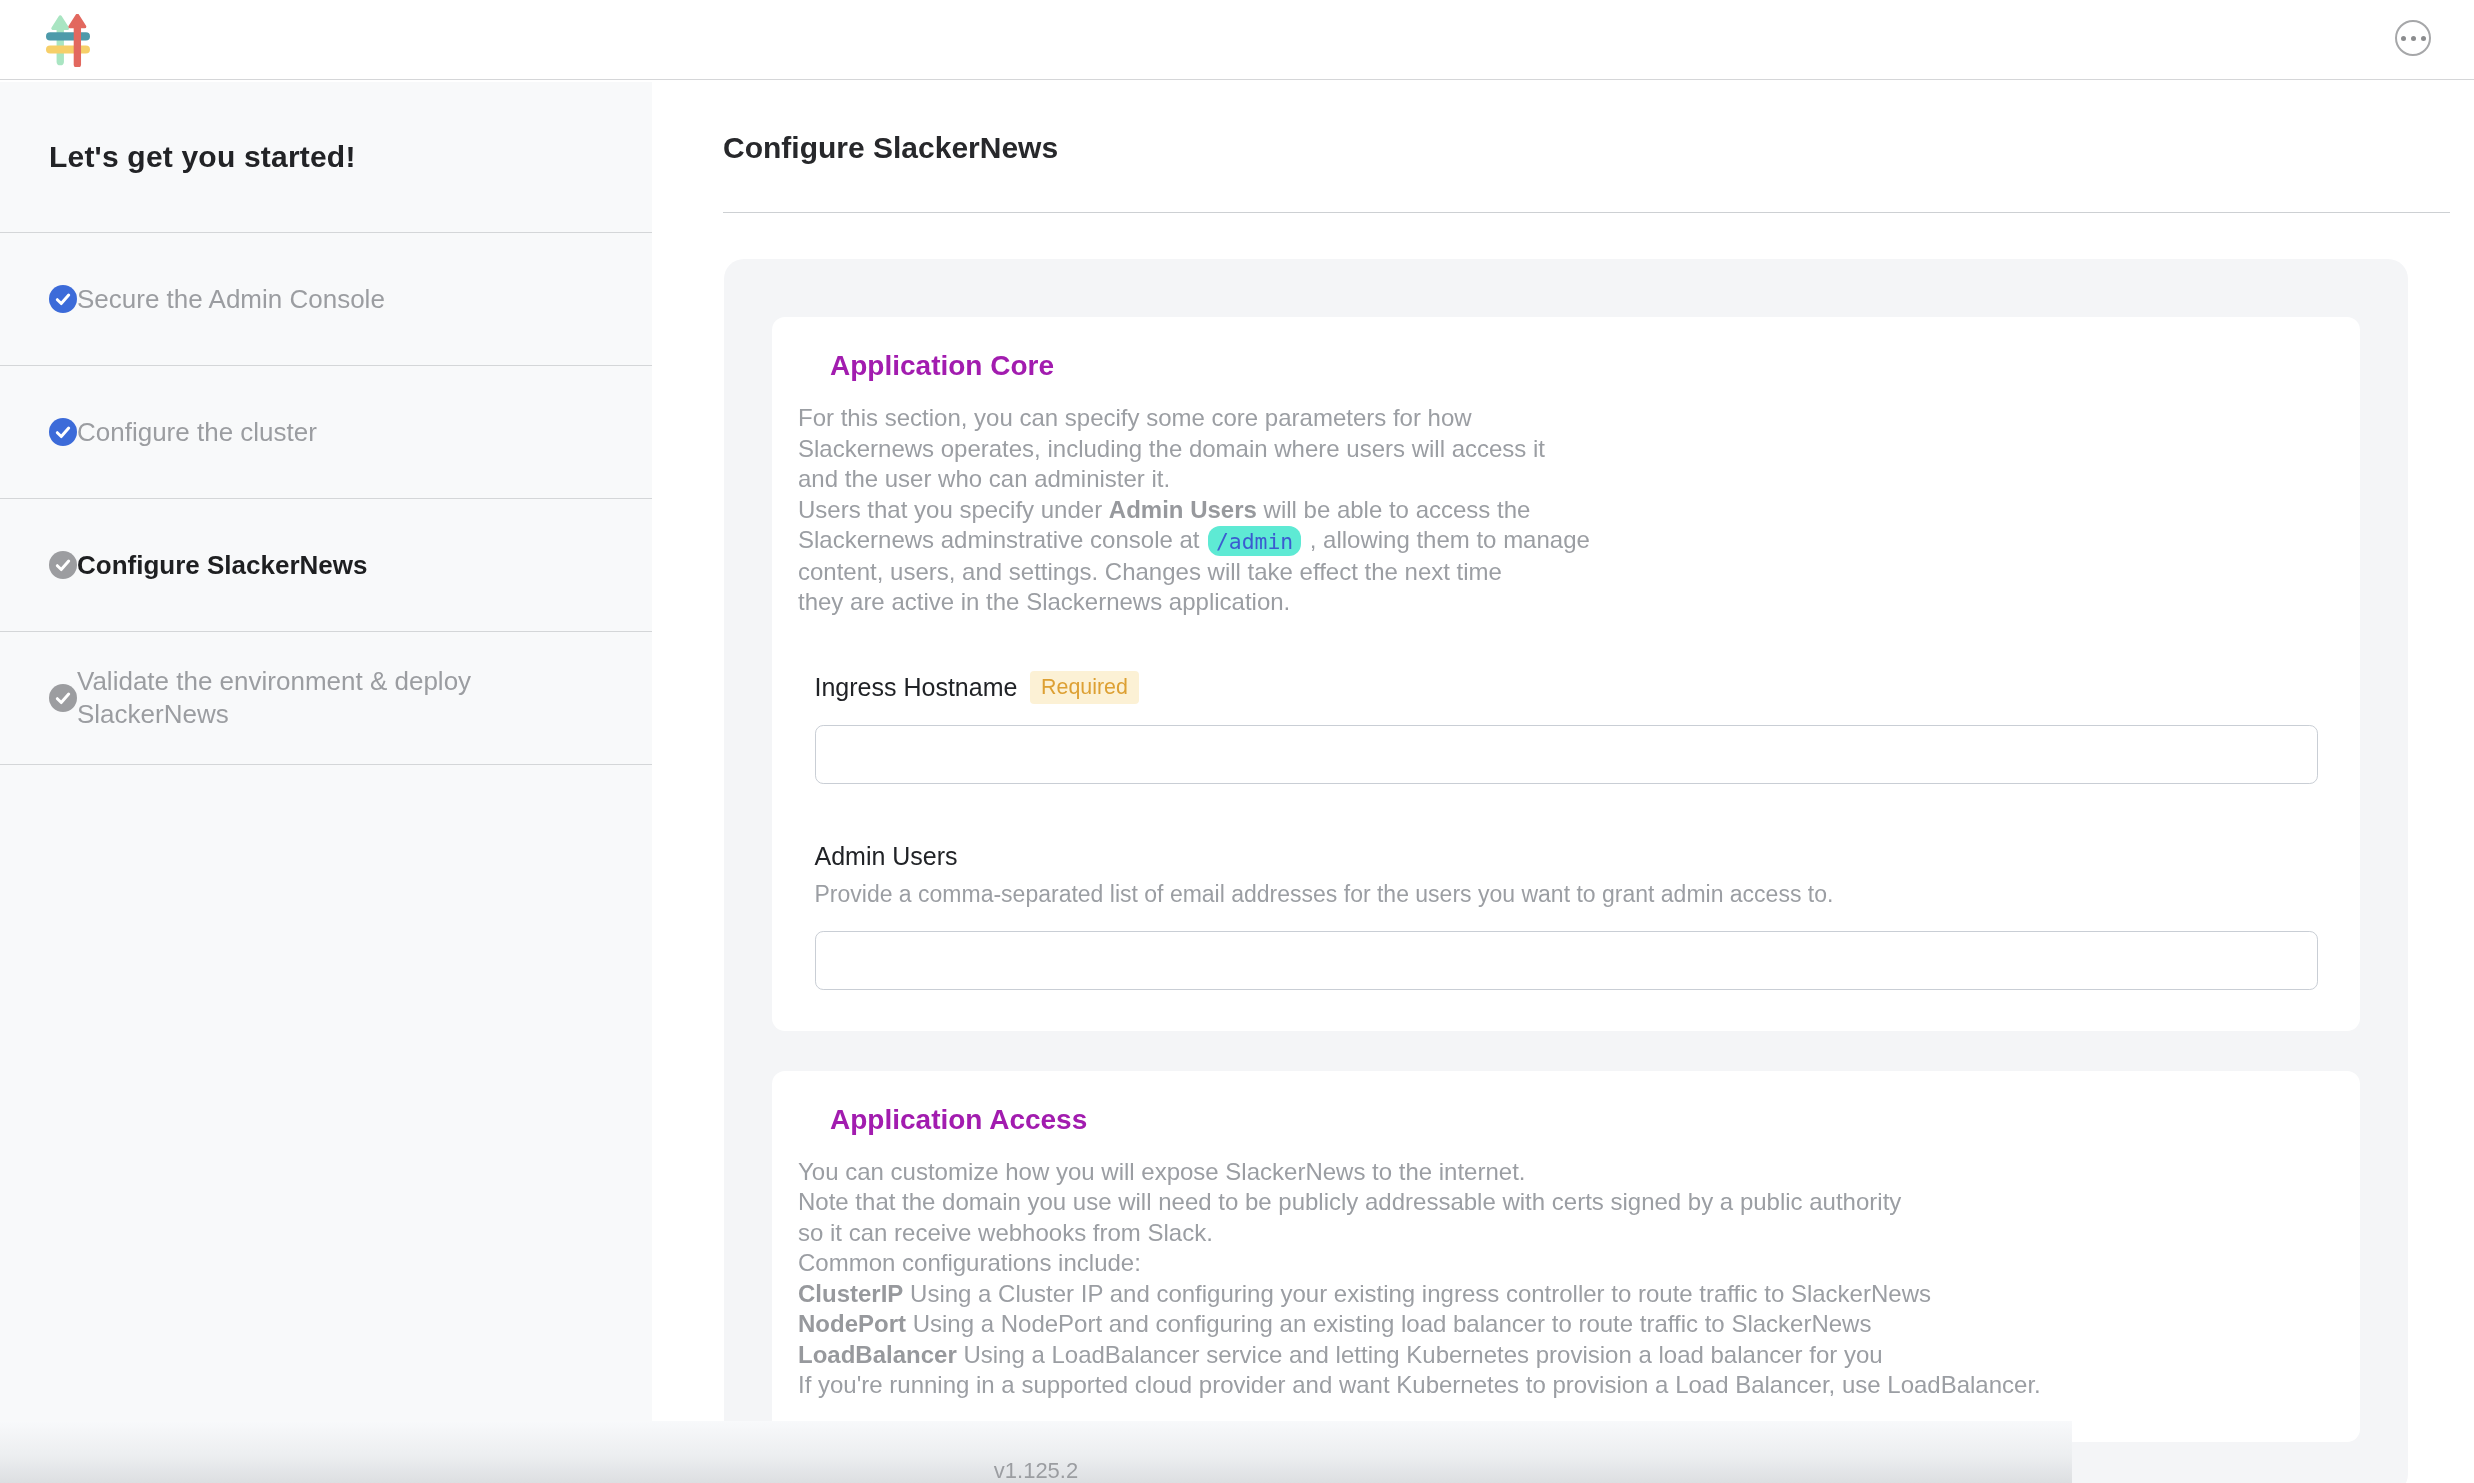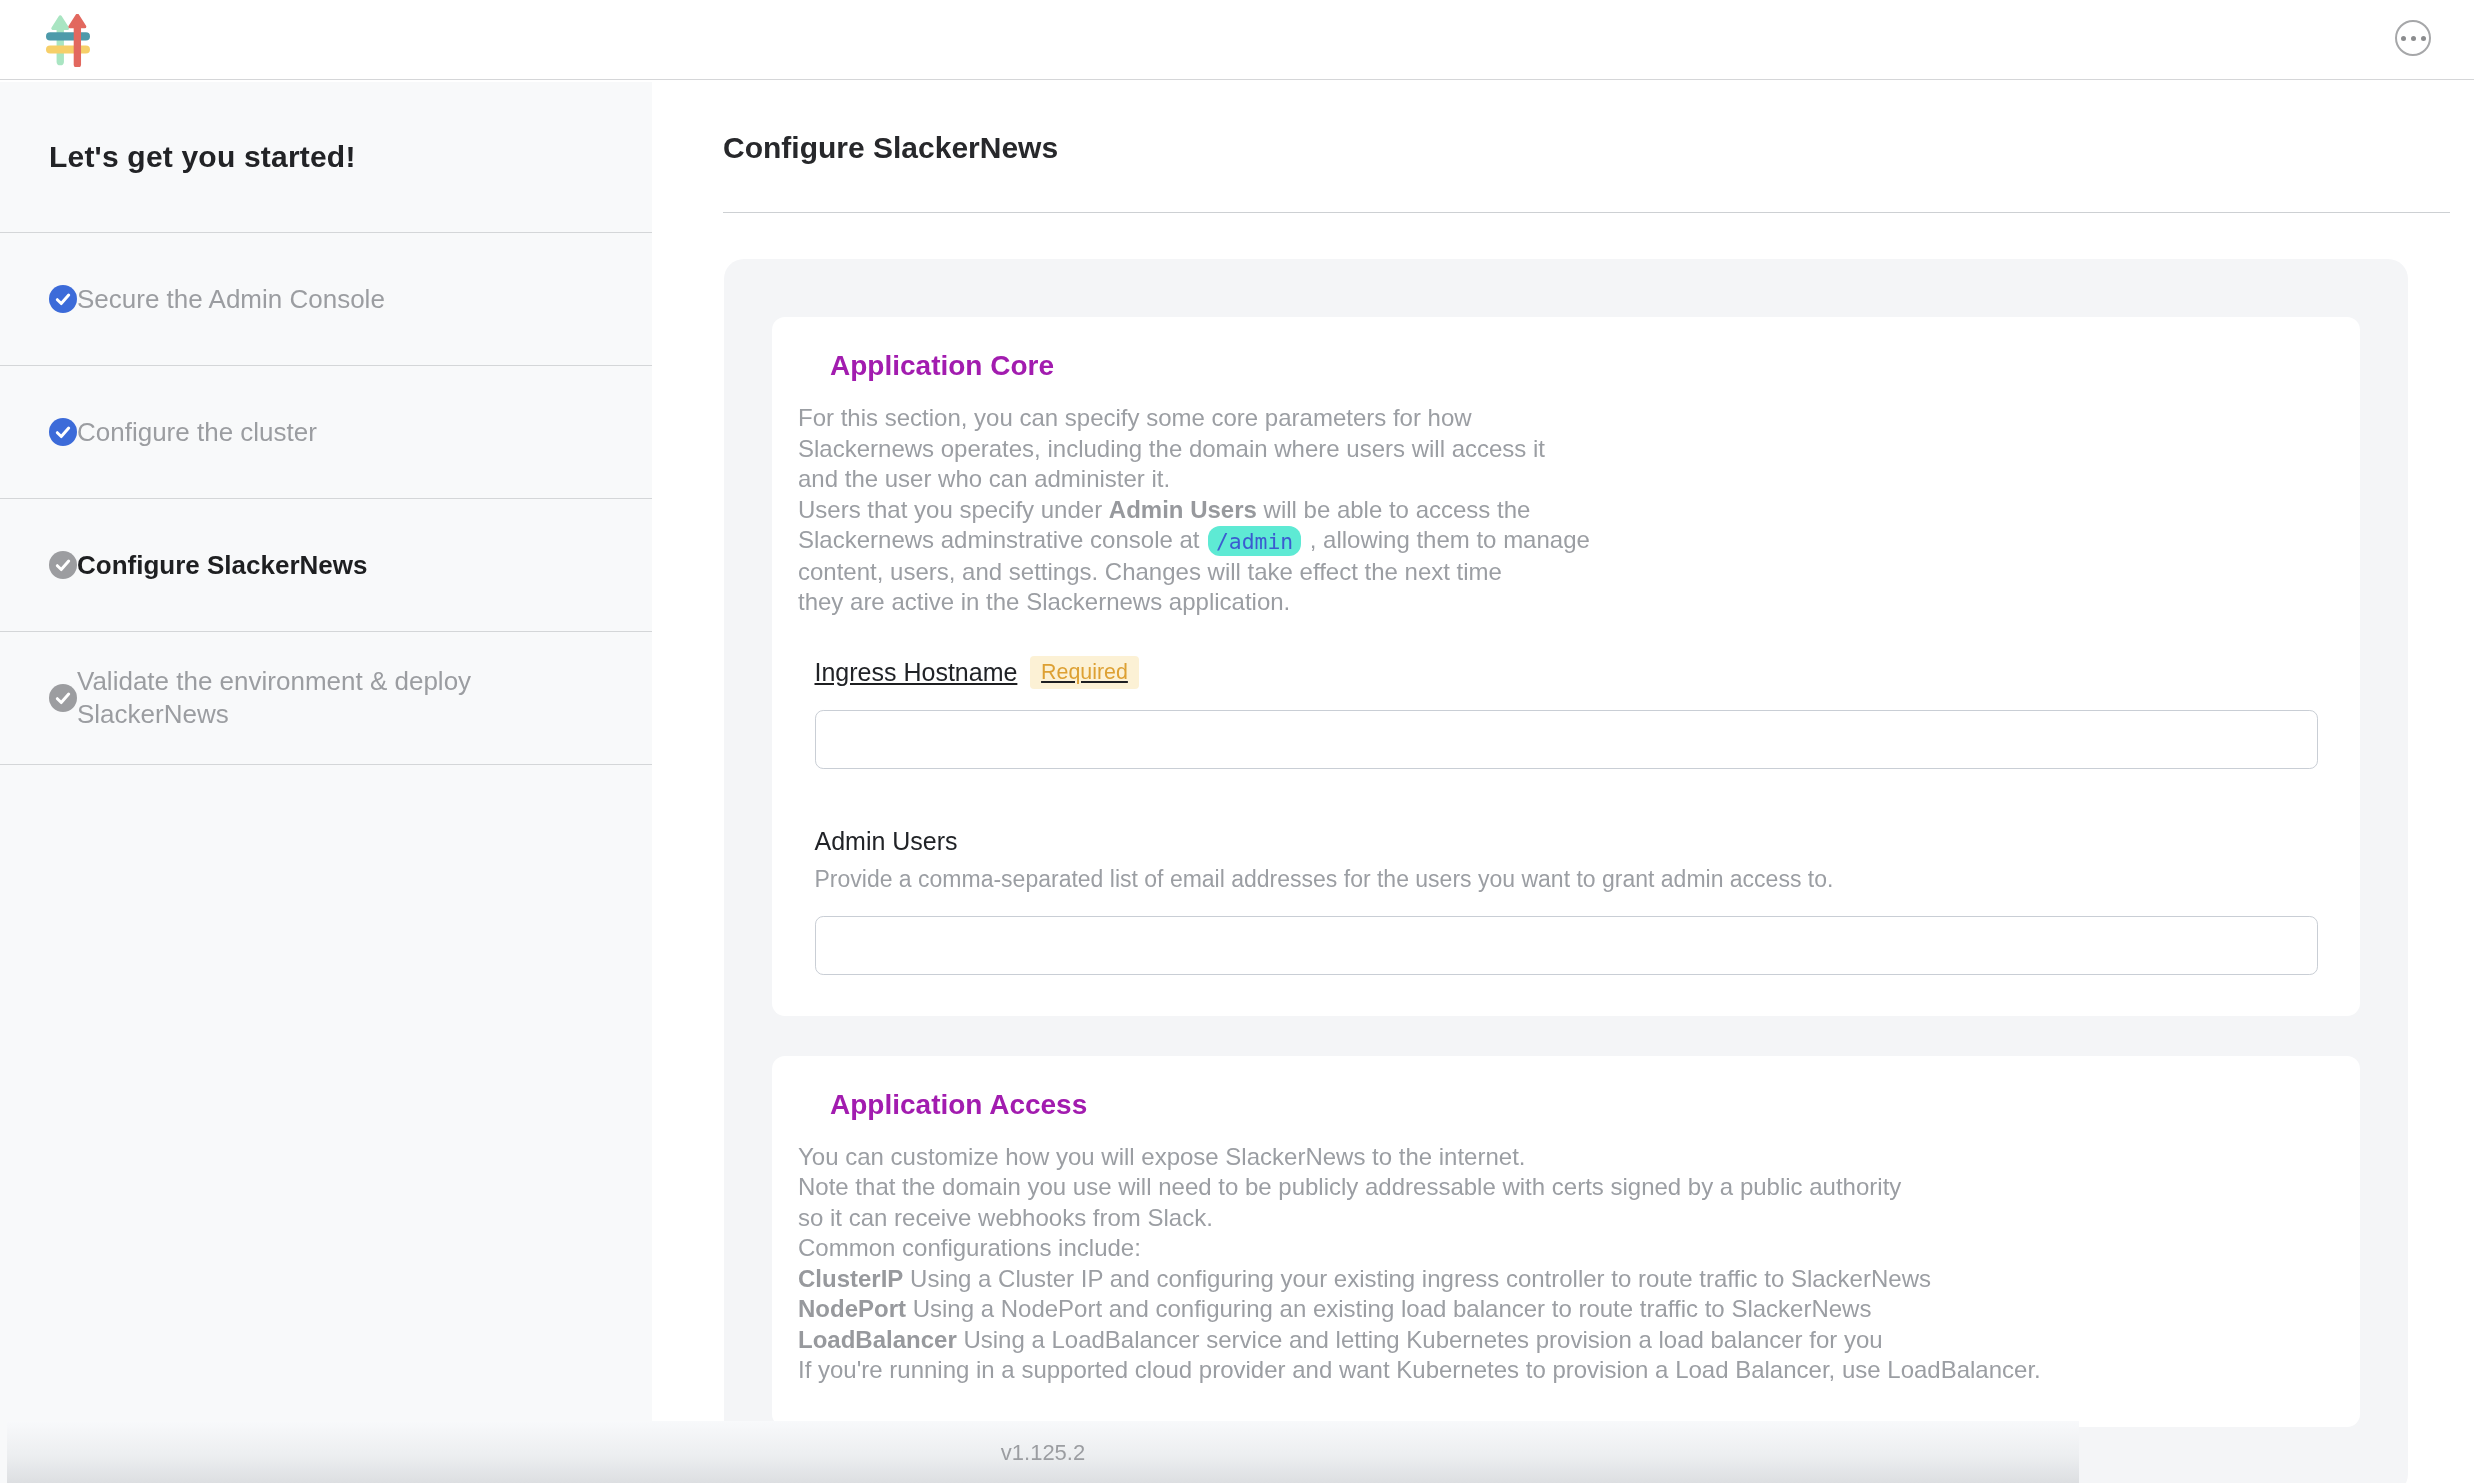--- a/index.html
+++ b/index.html
@@ -55,41 +55,41 @@
   .card h3 { font-size:28px; font-weight:700; color:#a21caf; height:33px;margin-left:32px; }
   .para { margin-top:20px; }
   .pline { font-size:24px; line-height:30.5px; color:#9b9ea3; }
   .pline .b { font-weight:700; color:#97999d; }
   .code {
     font-family:"DejaVu Sans Mono","Liberation Mono",monospace;
     font-size:21.4px; color:#3b5bd0; background:#5eead4;
     border-radius:12px; padding:2.5px 8.2px; margin:0 1.6px;
   }
   .field { margin:0 16.5px; }
-  .field.f0 { margin-top:38px;text-decoration:underline; }
+  .field.f0 { margin-top:53px; }
   .field.f1 { margin-top:58px; }
   .field-label-row { display:flex; align-items:center; gap:13px; }
   .field-label { font-size:25px; font-weight:500; color:#212327; }
   .badge {
     font-size:21.4px; color:#dda033; background:#fcf1d5;
     border-radius:4.1px; padding:4.1px 10.7px; font-weight:400;
   }
   .field-help { margin-top:8.2px; font-size:23px; line-height:30px; color:#9b9ea3; }
   .field-help .code { font-size:20.6px; }
   .field input {
     margin-top:21.4px; width:100%; height:59px; border:1.6px solid #c9ced5;
     border-radius:8.2px; background:#ffffff; font-size:23px; padding:0 16.5px;
     color:#1e1f21; outline:none;
   }
 
   
   .footer {
-    position:absolute; left:7px; bottom:0; width:2072px; height:63px; z-index:40;
+    position:absolute; left:0; bottom:0; width:2072px; height:63px; z-index:40;
     background:linear-gradient(180deg,#f8f9fb 0%,#eceef0 55%,#dcdee1 100%);
-    display:flex; align-items:center; justify-content:center;
+    display:flex; align-items:flex-end; justify-content:center;
   }
   .footer span { font-size:22px; color:#9b9da1; }
 </style>
 </head>
 <body>
 
 <header class="topbar">
   <svg class="logo" width="44" height="53" viewBox="0 0 54 64">
     <line x1="17.5" y1="58" x2="17.5" y2="13" stroke="#a9e5c2" stroke-width="9" stroke-linecap="round"></line>
     <path d="M17.5 3 L8.5 17 H26.5 Z" fill="#a9e5c2" stroke="#a9e5c2" stroke-width="4" stroke-linejoin="round"></path>

